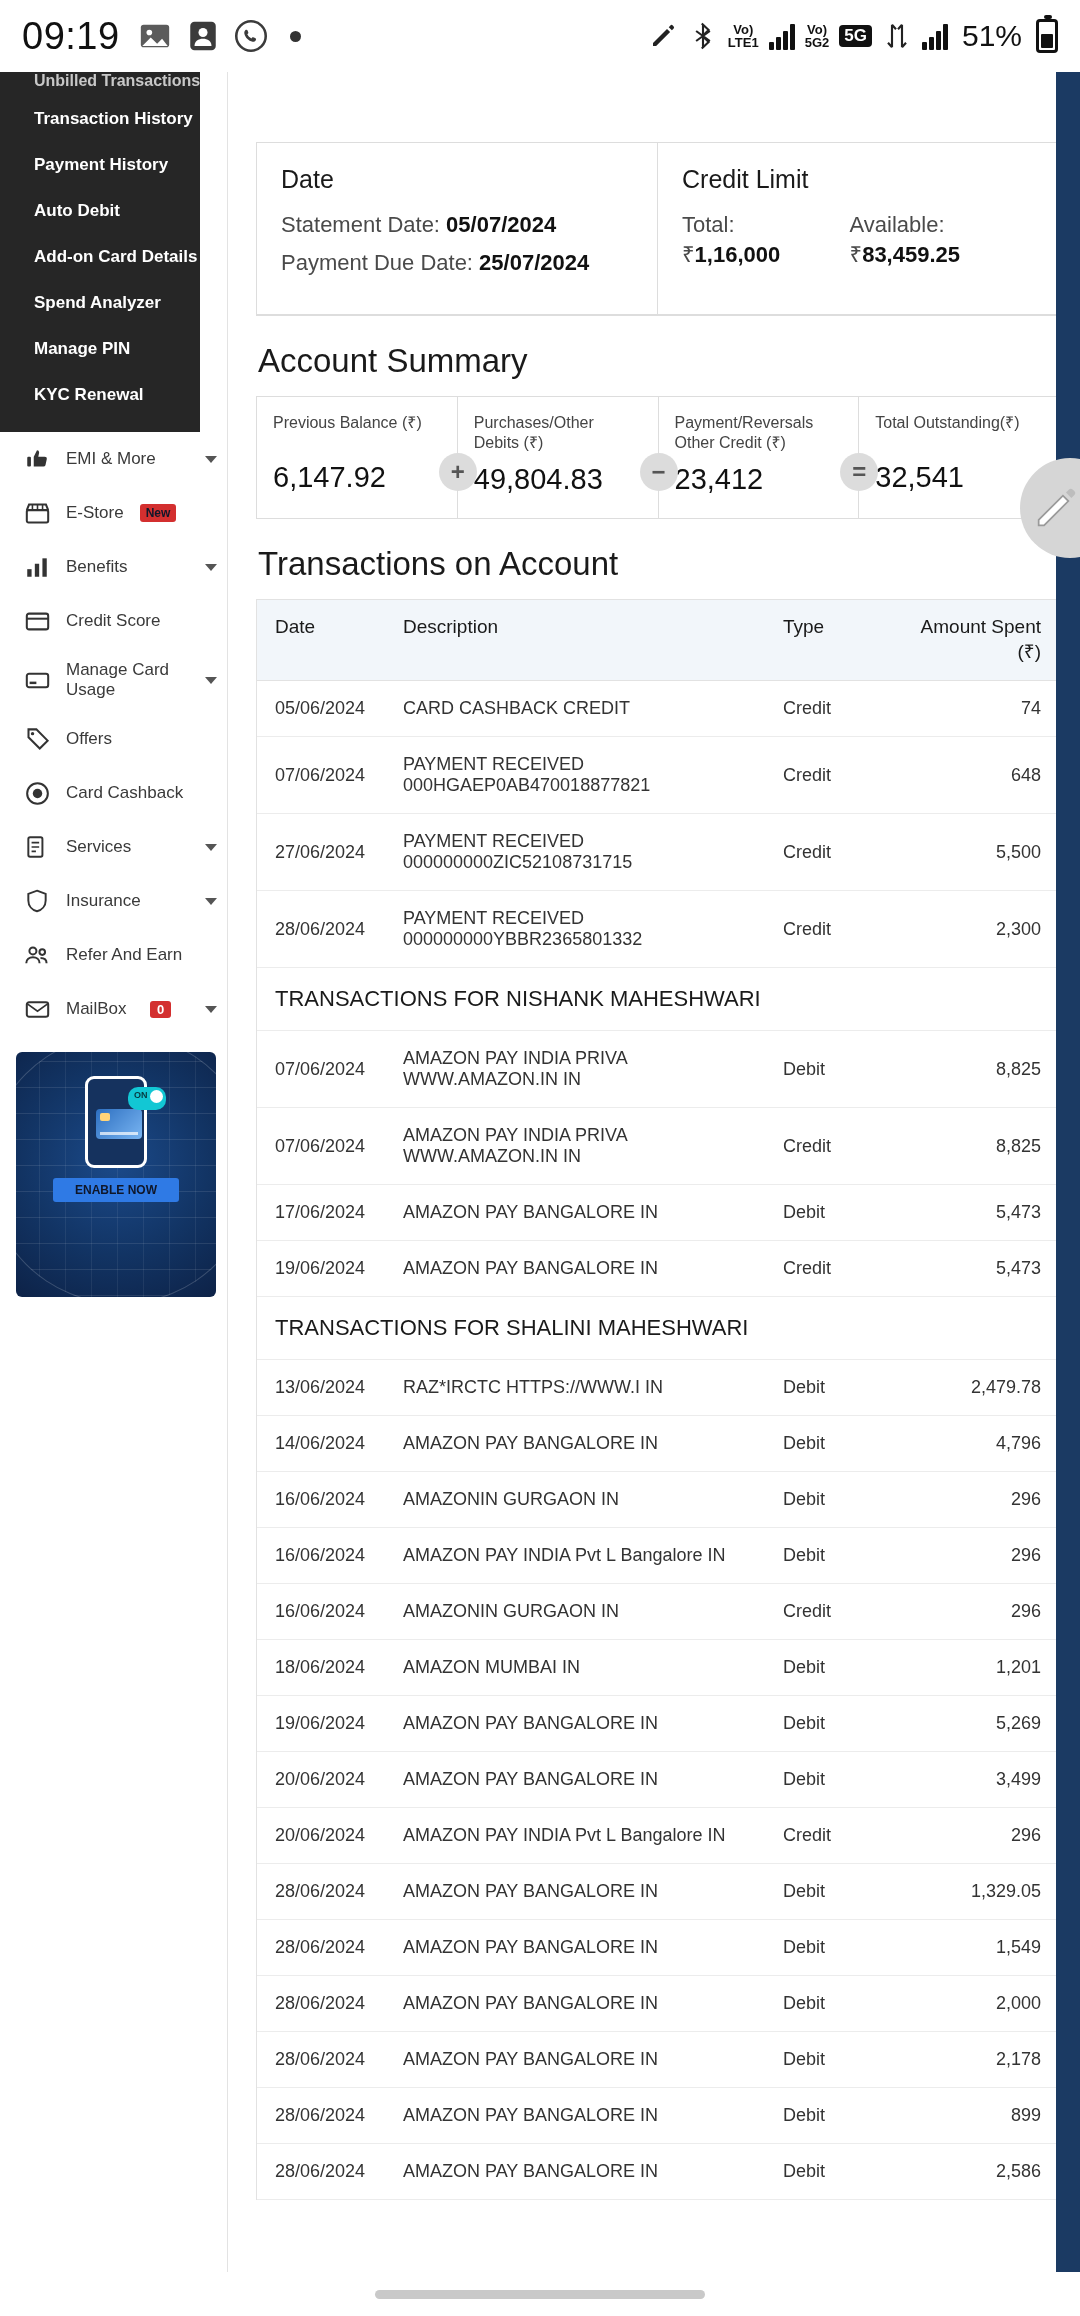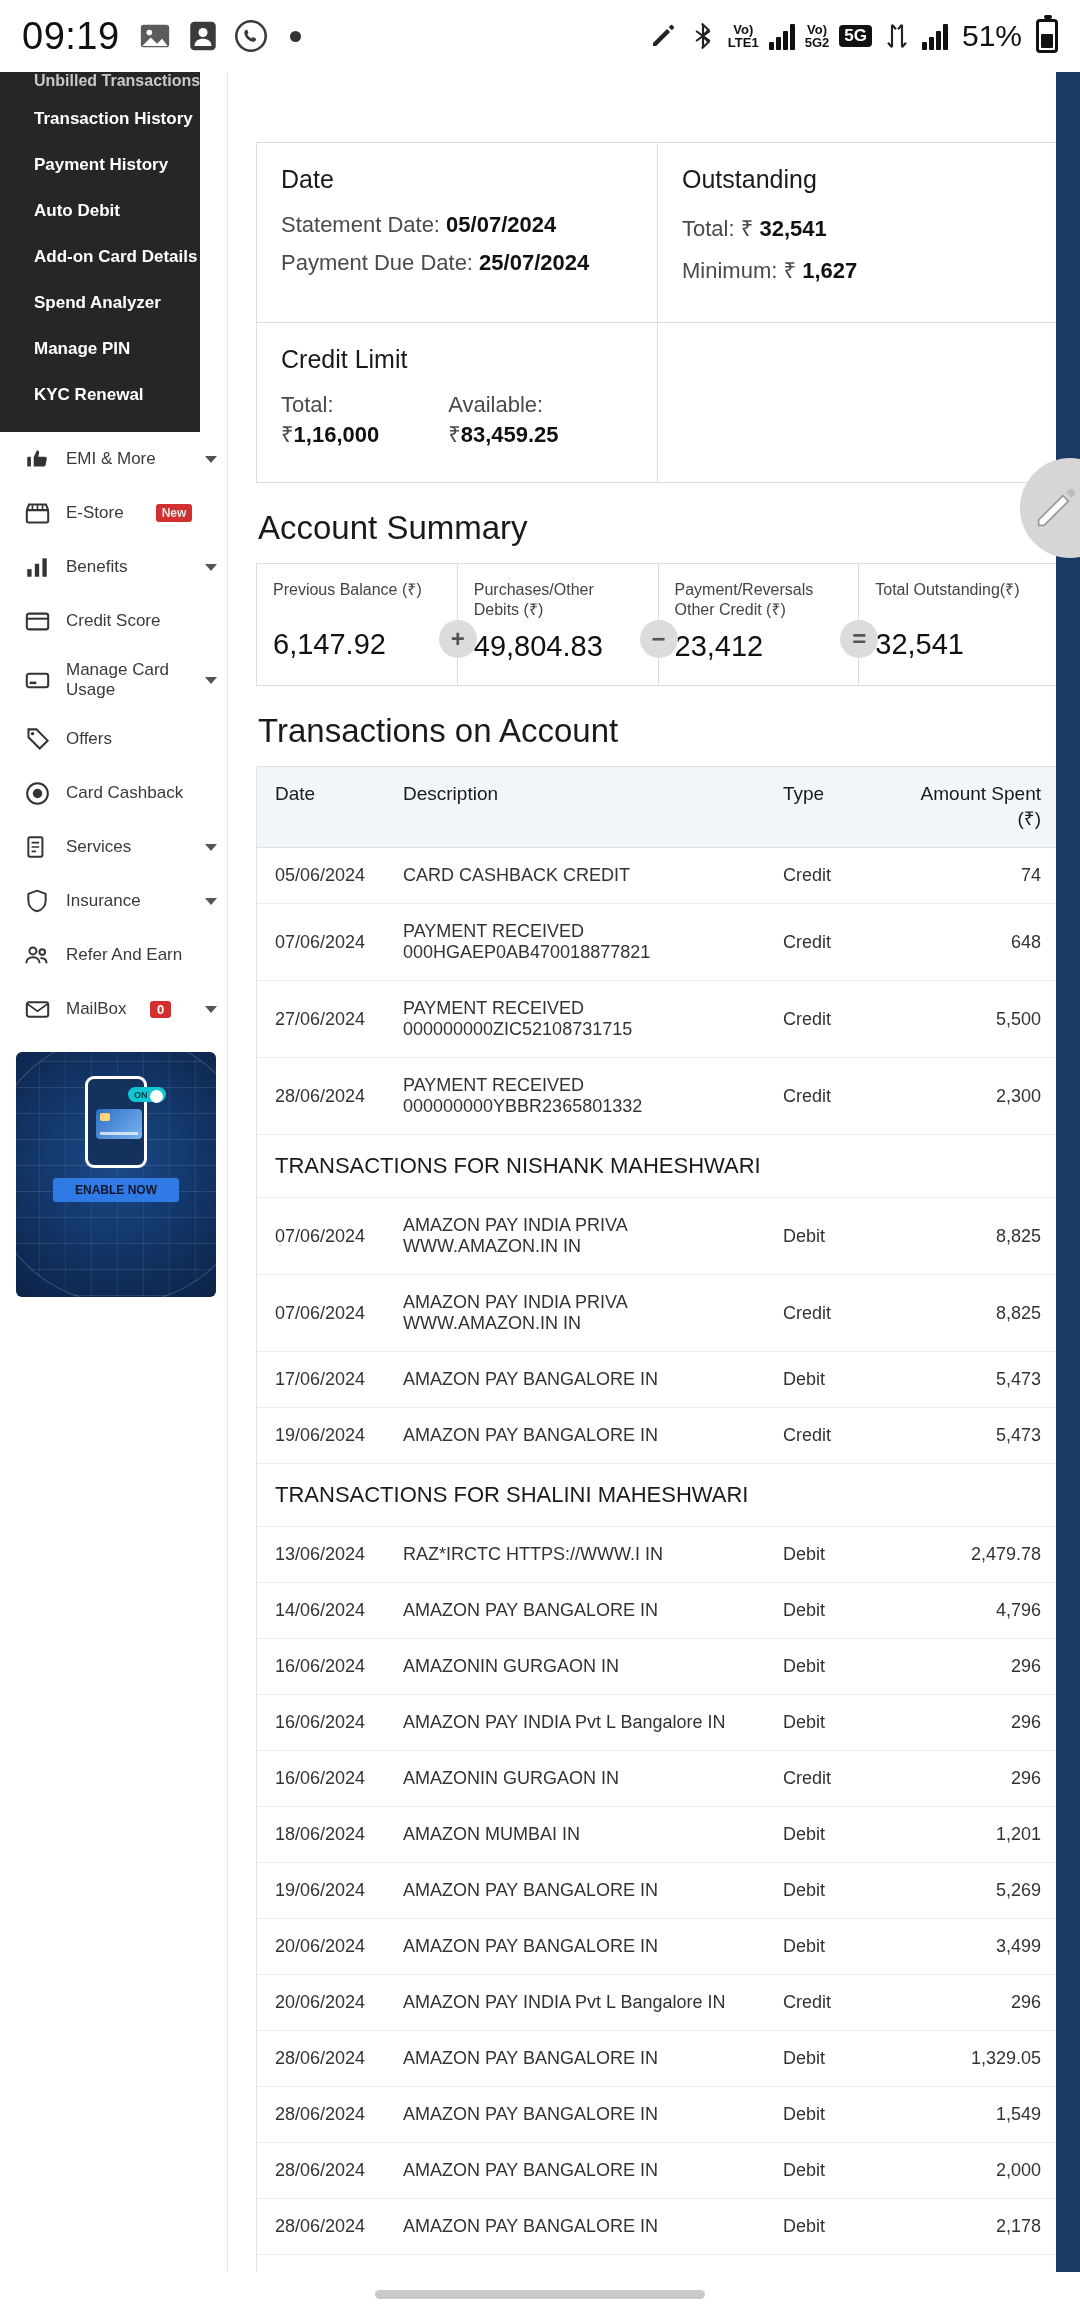--- a/index.html
+++ b/index.html
@@ -138,22 +138,22 @@
     color:#333;
   }
   .chev {
     margin-left: auto;
     width: 0; height: 0;
     border-left: 6px solid transparent;
     border-right: 6px solid transparent;
     border-top: 7px solid #555;
   }
   .badge-new {
-    background: #d32f2f; color: #e5e5e5; font-size: 12px; font-weight: 700;
-    border-radius: 3px; padding: 2px 6px; margin-left: 18px;
+    background: #d32f2f; color: #0f172a; font-size: 12px; font-weight: 700;
+    border-radius: 3px; padding: 2px 6px; margin-left: 2px;
   }
   .badge-count {
     background: #d32f2f; color: #fff; font-size: 13px; font-weight: 700;
     border-radius: 3px; padding: 1px 7px; margin-left: auto; margin-right: 10px;
   }
 
   
   .promo {
     margin: 16px 12px 0 16px;
     width: 200px;
@@ -176,21 +176,21 @@
   .promo .phone {
     position: relative;
     margin: 24px auto 0 auto;
     width: 62px; height: 92px;
     border: 3px solid #ffffff;
     border-radius: 9px;
     background: #15325e;
   }
   .promo .toggle {
     position:absolute; right:-22px; top:8px;
-    width:38px;height:15px;border-radius:10px;background:#12c7d4;
+    width:38px;height:23px;border-radius:10px;background:#12c7d4;
   }
   .promo .toggle:after{content:"";position:absolute;right:3px;top:3px;width:13px;height:13px;border-radius:50%;background:#fff;}
   .promo .toggle span{position:absolute;left:6px;top:3px;font-size:9px;color:#063a40;font-weight:700;}
   .promo .card-mini{
     position:absolute;left:8px;top:30px;width:46px;height:30px;border-radius:4px;
     background:linear-gradient(135deg,#2d6fc0,#79b5f2);
   }
   .promo .card-mini i{position:absolute;left:4px;top:4px;width:10px;height:8px;background:#ffd479;border-radius:2px;display:block;}
   .promo .card-mini b{position:absolute;left:4px;bottom:4px;right:4px;height:3px;background:rgba(255,255,255,.7);display:block;}
   .promo-text {
@@ -579,31 +579,20 @@
         <div class="sum-l">
           <span>Statement Date:</span>
           <b>05/07/2024</b>
         </div>
         <div class="sum-l">
           <span>Payment Due Date:</span>
           <b>25/07/2024</b>
         </div>
       </div>
 
-      <div class="sumcell">
-        <div class="sum-h">Outstanding</div>
-        <div class="sum-l">
-          <span>Total: ₹</span>
-          <b>32,541</b>
-        </div>
-        <div class="sum-l">
-          <span>Minimum: ₹</span>
-          <b>1,627</b>
-        </div>
-      </div>
 
       <div class="sumcell">
         <div class="sum-h">Credit Limit</div>
         <div class="sum-l sum-inline">
           <span>
             <span>Total: ₹</span><b>1,16,000</b>
           </span>
           <span>
             <span>Available: ₹</span><b>83,459.25</b>
           </span>

